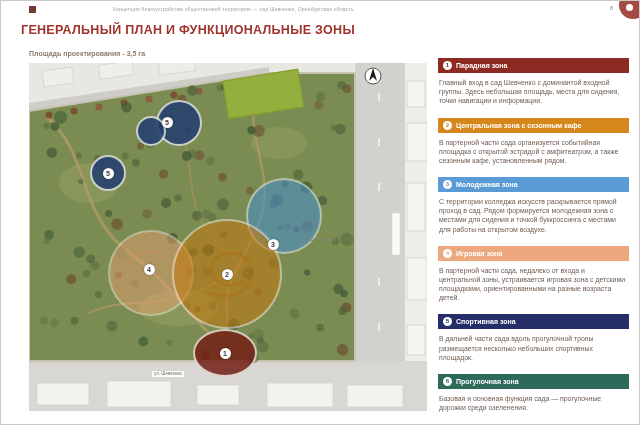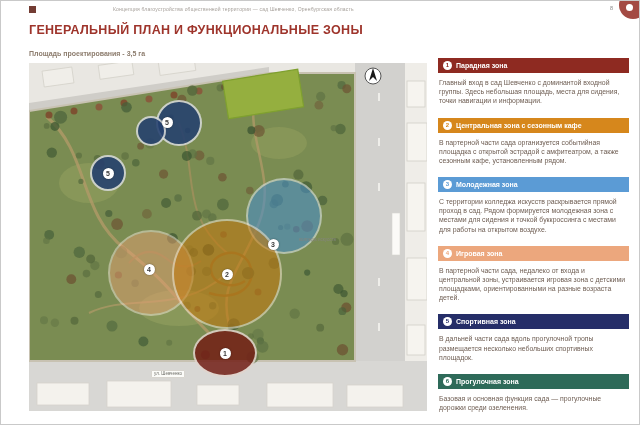--- a/index.html
+++ b/index.html
@@ -6,21 +6,21 @@
   #page{position:relative;width:640px;height:425px;background:#ffffff;border:1px solid #c9c9c9;
         box-sizing:border-box;overflow:hidden;font-family:"Liberation Sans",sans-serif;}
   
   .logo-mark{position:absolute;left:28px;top:5px;width:7px;height:7px;background:#733c33;}
   .doc-head{position:absolute;left:112px;top:5px;width:420px;font-size:5px;color:#a49e98;
             white-space:nowrap;overflow:hidden;letter-spacing:.2px;}
   .page-num{position:absolute;right:26px;top:4px;font-size:5.5px;color:#8a8a8a;}
   .corner-logo{position:absolute;right:-8px;top:-10px;width:28px;height:28px;border-radius:50%;background:#a34a43;}
   .corner-logo .dot{position:absolute;left:7px;top:13px;width:7px;height:7px;border-radius:50%;background:#fff;}
   
-  .title{position:absolute;left:28px;top:22px;font-size:12.5px;font-weight:bold;color:#9e342b;letter-spacing:.3px;}
+  .title{position:absolute;left:20px;top:22px;font-size:12.5px;font-weight:bold;color:#9e342b;letter-spacing:.3px;}
   .subtitle{position:absolute;left:28px;top:49px;font-size:7px;font-weight:bold;color:#8c7c6d;}
   
   #map{position:absolute;left:28px;top:62px;width:398px;height:348px;}
   #map svg{position:absolute;left:0;top:0;}
   #zone-layer{position:absolute;left:0;top:0;width:398px;height:348px;}
   .zone{position:absolute;border-radius:50%;border:2px solid rgba(246,244,236,.85);box-sizing:border-box;}
   .badge{position:absolute;width:11px;height:11px;border-radius:50%;background:#fff;color:#3a3a3a;
          font-size:7px;font-weight:bold;line-height:11px;text-align:center;box-shadow:0 0 1.5px rgba(0,0,0,.55);}
   .map-label{position:absolute;font-size:4.5px;color:#84847d;line-height:1.3;}
   .street-label{position:absolute;font-size:4.5px;color:#6d6d67;background:#fcfcf9;border:0.5px solid #d8d5cf;

